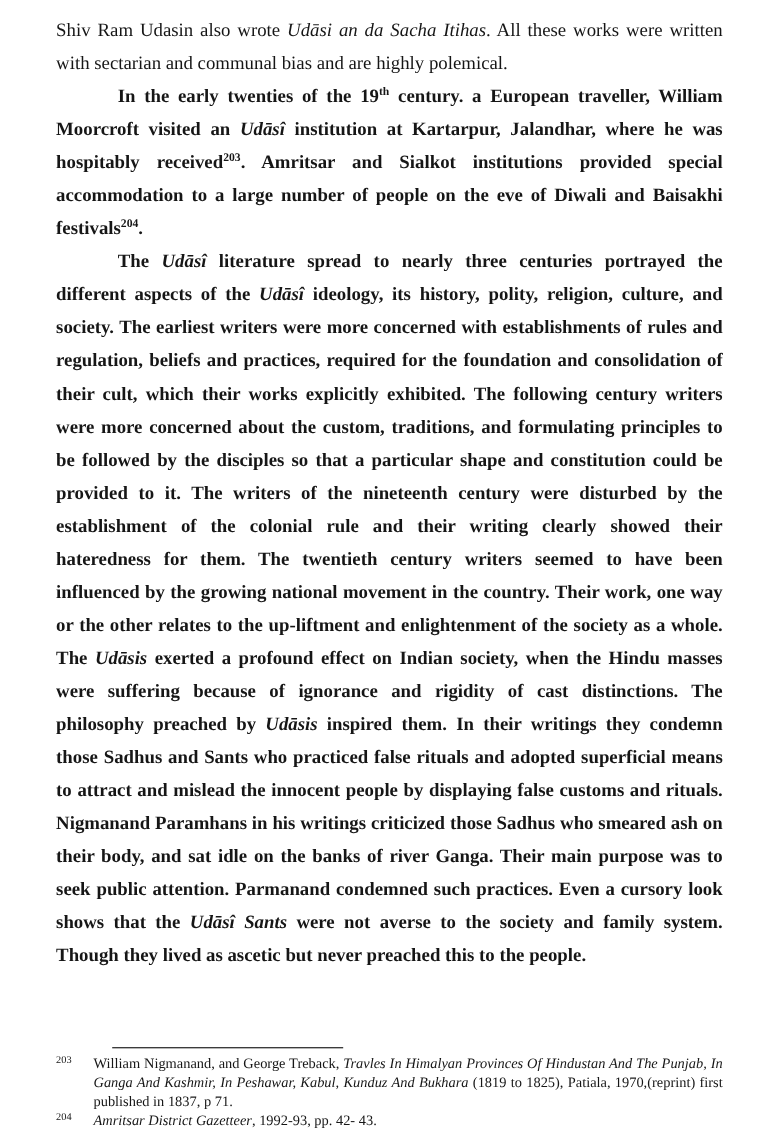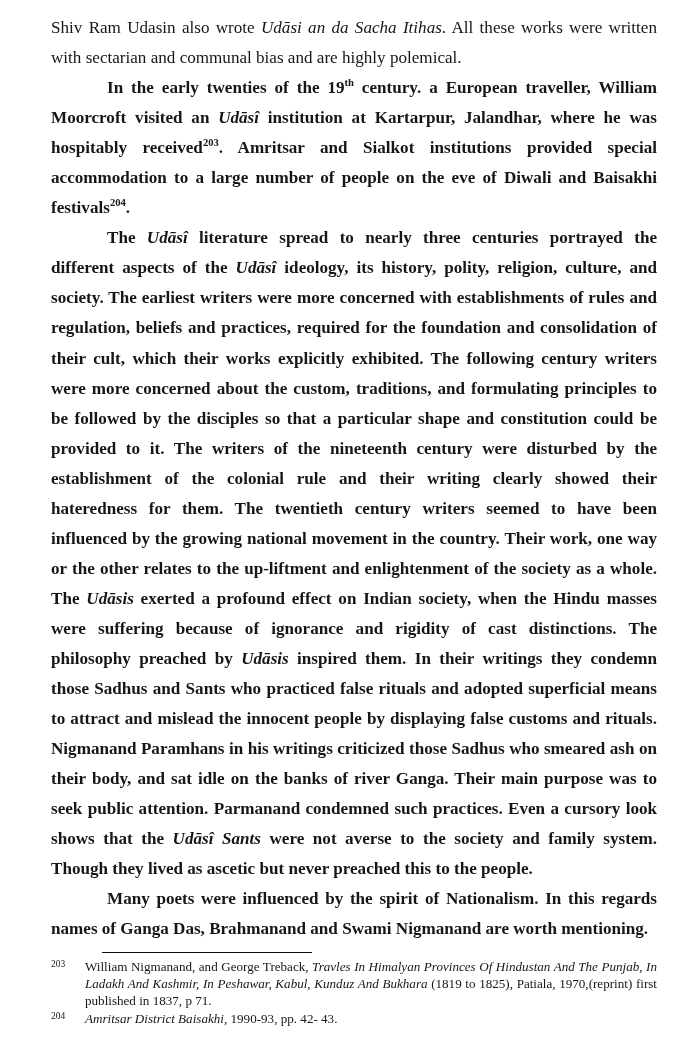--- a/index.html
+++ b/index.html
@@ -97,31 +97,30 @@
 </style>
 </head>
 <body>
 
 <div class="page">
 
   <div class="body-text">
       <p><span>Shiv Ram Udasin also wrote </span><i>Udāsi an da Sacha Itihas</i><span>. All these works were written with sectarian and communal bias and are highly polemical.</span></p>
       <p class="indent"><span>In the early twenties of the 19</span><sup>th</sup><span> century. a European traveller, William Moorcroft  visited an </span><i>Udāsî</i><span>  institution at Kartarpur, Jalandhar, where he was hospitably received</span><sup>203</sup><span>. Amritsar and Sialkot institutions provided special accommodation to a large number of people on the eve of Diwali and Baisakhi festivals</span><sup>204</sup><span>.</span></p>
       <p class="indent"><span>The </span><i>Udāsî</i><span>  literature spread to nearly three centuries portrayed the different aspects of the </span><i>Udāsî</i><span>  ideology, its history, polity, religion, culture, and society. The earliest writers were more concerned with establishments of rules and regulation, beliefs and practices, required for the foundation and consolidation of their cult, which their works explicitly exhibited. The following century writers were more concerned about the custom, traditions, and formulating principles to be followed by the disciples so that a particular shape and constitution could be provided to it. The writers of the nineteenth century were disturbed by the establishment of the colonial rule and their writing clearly showed their hateredness for them. The twentieth century writers seemed to have been influenced by the growing national movement in the country. Their work, one way or the other relates to the up-liftment and enlightenment of the society as a whole. The </span><i>Udāsis</i><span>  exerted a profound effect on Indian society, when the Hindu masses were suffering because of ignorance and rigidity of cast distinctions. The philosophy preached by </span><i>Udāsis</i><span>  inspired them. In their writings they condemn those Sadhus and Sants who practiced false rituals and adopted superficial means to attract and mislead the innocent people by displaying false customs and rituals. Nigmanand Paramhans in his writings criticized those Sadhus who smeared ash on their body, and sat idle on the banks of river Ganga. Their main purpose was to seek public attention. Parmanand condemned such practices. Even a cursory look shows that the </span><i>Udāsî  Sants</i><span> were not averse to the society and family system. Though they lived as ascetic but never preached this to the people.</span></p>
-      <p class="indent"><span>Many poets were influenced by the spirit of Nationalism. In this regards names of Ganga Das, Brahmanand and Swami Nigmanand are worth mentioning.</span></p>
     </div>
 
   <div class="fn-rule"></div>
 
   <div class="footnotes">
       <div class="fn">
         <span class="fn-num">203</span>
-        <span class="fn-body"><span>William Nigmanand, and George Treback, </span><i>Travles In Himalyan Provinces Of Hindustan And The Punjab, In Ladakh And Kashmir, In Peshawar, Kabul, Kunduz And Bukhara</i><span> (1819 to 1825), Patiala, 1970,(reprint) first published in 1837, p 71.</span></span>
+        <span class="fn-body"><span>William Nigmanand, and George Treback, </span><i>Travles In Himalyan Provinces Of Hindustan And The Punjab, In Ganga And Kashmir, In Peshawar, Kabul, Kunduz And Bukhara</i><span> (1819 to 1825), Patiala, 1970,(reprint) first published in 1837, p 71.</span></span>
       </div>
       <div class="fn">
         <span class="fn-num">204</span>
-        <span class="fn-body"><i>Amritsar District Baisakhi</i><span>, 1990-93, pp. 42- 43.</span></span>
+        <span class="fn-body"><i>Amritsar District Gazetteer</i><span>, 1992-93, pp. 42- 43.</span></span>
       </div>
     </div>
 
   <div class="page-number">190</div>
 
 </div>
 
 </body></html>

